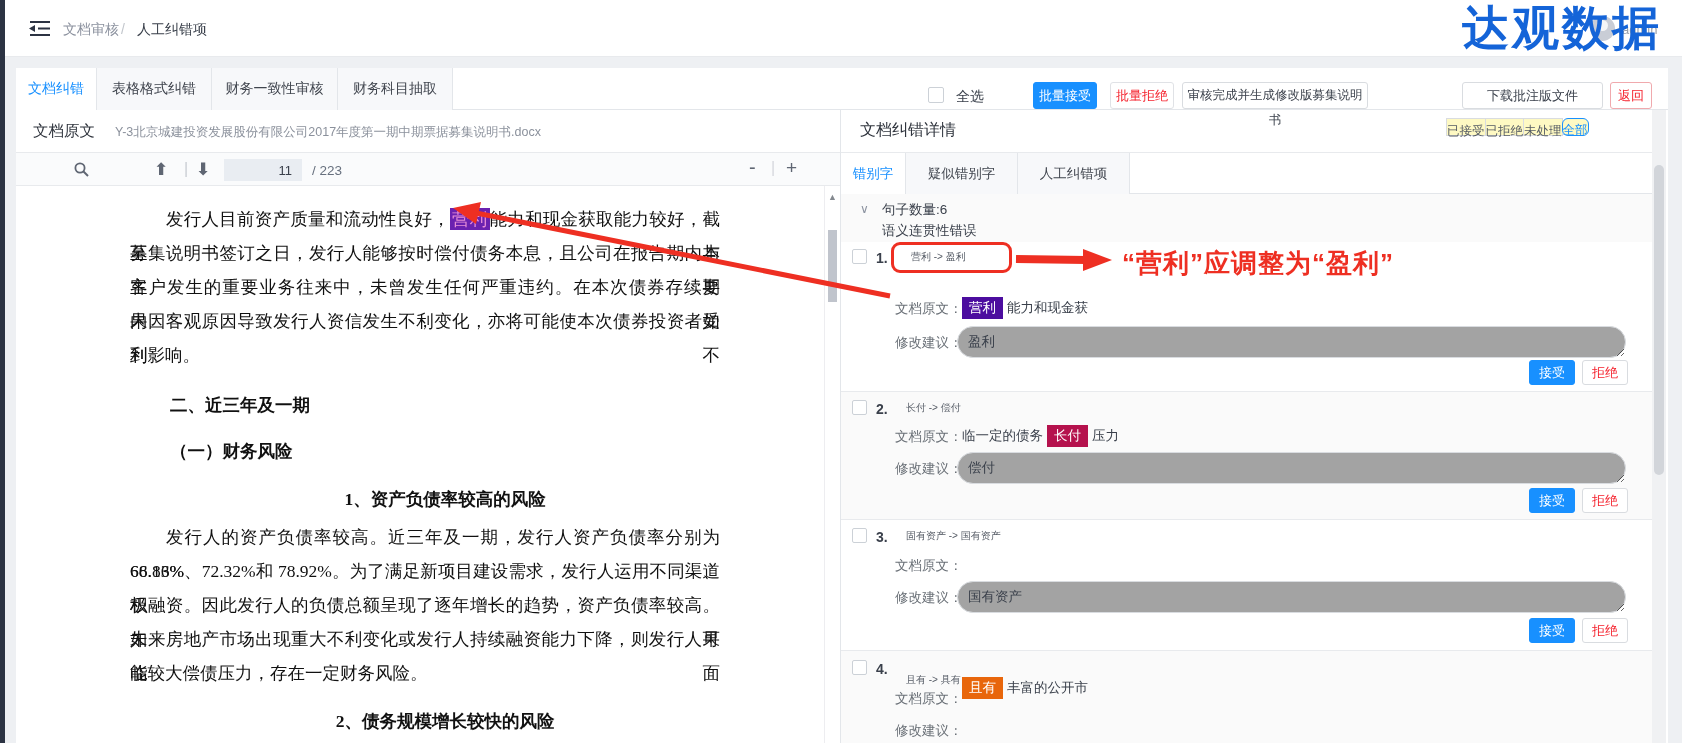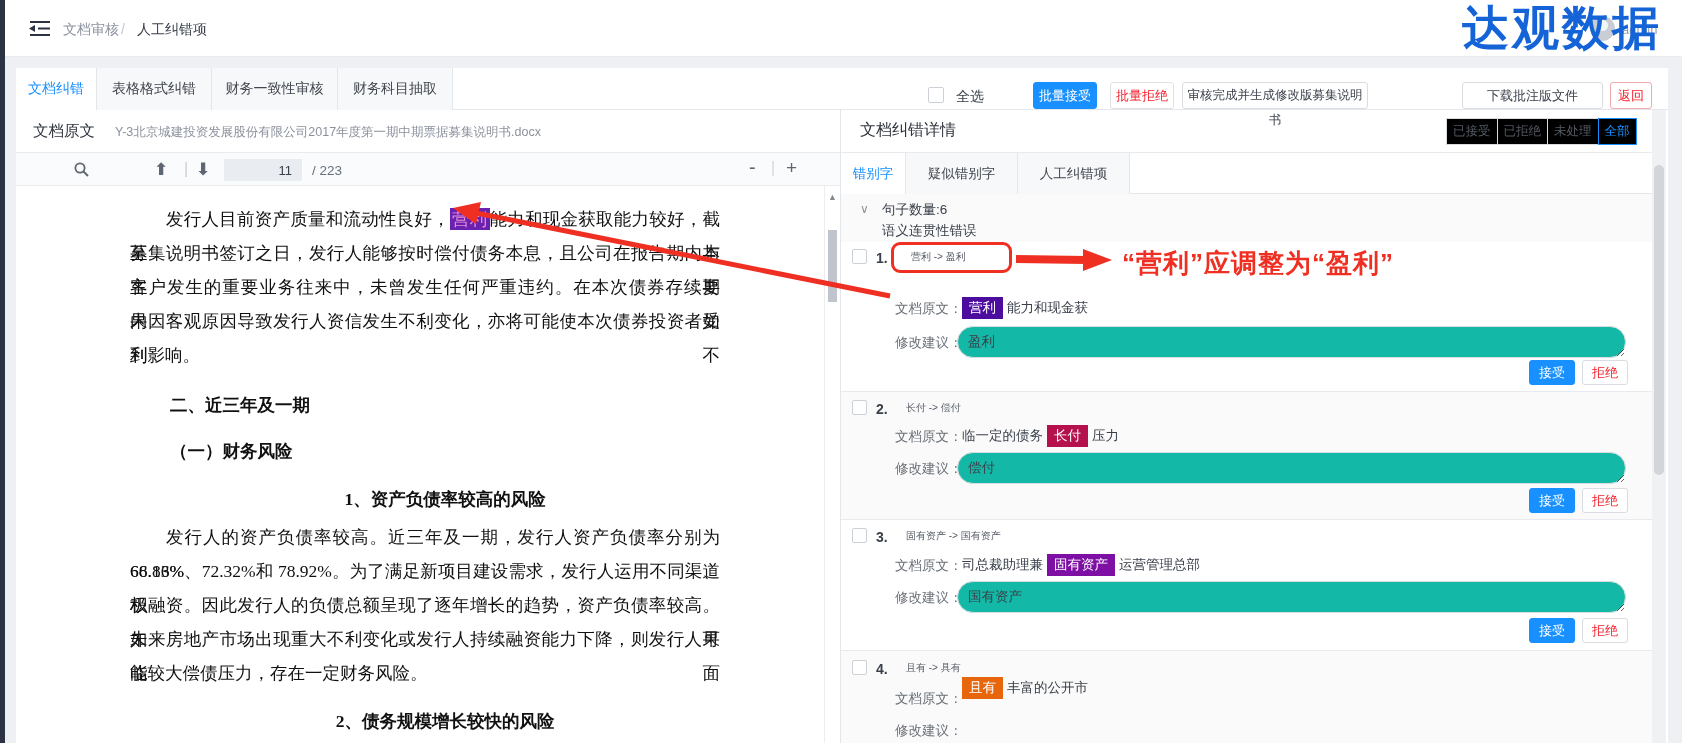--- a/index.html
+++ b/index.html
@@ -74,22 +74,22 @@
   .docscroll { left:824px; top:186px; width:15px; height:557px; background:#fff; border-left:1px solid #ededf0; }
   .docscroll .up { position:absolute; left:3px; top:6px; font-size:9px; color:#84898f; cursor:pointer; }
   .docscroll .thumb { position:absolute; left:3px; top:44px; width:9px; height:72px; background:#c0c4cc; cursor:grab; }
 
   
   .vdiv { left:840px; top:110px; width:1px; height:633px; background:#e3e6ea; }
 
   
   .dethdr { left:860px; top:120px; font-size:16px; font-weight:500; color:#2f343d; }
   .filters { left:1447px; top:118px; display:flex; }
-  .fbtn { height:27px; line-height:25px; text-align:center; font-size:12.5px; color:#555b64; background:#000000; border:1px solid #d9dce0; margin-left:-1px; cursor:pointer; padding:0 6px; }
-  .fbtn.active { color:#1890ff; border:1px solid #1890ff; position:relative; z-index:2; border-radius:0; }
+  .fbtn { height:18px; line-height:25px; text-align:center; font-size:12.5px; color:#555b64; background:#fef9c3; border:1px solid #d9dce0; margin-left:-1px; cursor:pointer; padding:0 0; }
+  .fbtn.active { color:#1890ff; border:1px solid #1890ff; position:relative; z-index:2; border-radius:6px;font-family:Liberation Mono, monospace; }
 
   .rtabs { left:841px; top:152px; width:811px; height:42px; background:#fff; border-top:1px solid #e8eaed; border-bottom:1px solid #e3e6ea; display:flex; }
   .rtab { height:41px; line-height:41px; text-align:center; font-size:13.5px; color:#40454e; border-right:1px solid #e3e6ea; background:#f7f8fa; cursor:pointer; }
   .rtab.active { color:#1890ff; background:#fff; }
   .rtab1{width:65px;} .rtab2{width:112px;} .rtab3{width:112px;}
 
   .grouphdr { left:841px; top:194px; width:811px; height:48px; background:#fafafa; }
   .grouphdr .chev { position:absolute; left:19px; top:8px; font-size:12px; color:#8c93a0; cursor:pointer; }
   .grouphdr .cnt { position:absolute; left:41px; top:7px; font-size:13.5px; color:#3a404b; }
   .grouphdr .typ { position:absolute; left:41px; top:28px; font-size:13.5px; color:#3a404b; }
@@ -98,21 +98,21 @@
   .item { position:absolute; left:841px; width:811px; border-bottom:1px solid #e8eaed; background:#fff; }
   .item.alt { background:#fafafa; }
   .i1{top:242px;height:150px;} .i2{top:392px;height:128px;} .i3{top:520px;height:131px;} .i4{top:651px;height:92px;border-bottom:none;}
   .cb { position:absolute; left:11px; width:15px; height:15px; border:1px solid #ccd1d7; border-radius:2px; background:#fff; cursor:pointer; }
   .ino { position:absolute; left:35px; font-size:14px; font-weight:bold; color:#3a404b; }
   .ititle { position:absolute; left:65px; font-size:10px; color:#565c66; }
   .lab { position:absolute; left:54px; font-size:13.5px; color:#6a7077; }
   .origtxt { position:absolute; left:121px; font-size:13.5px; color:#3a404b; }
   .chip { display:inline-block; color:#fff; font-size:13.5px; padding:2px 7px; margin:0 4px; }
   .chip.first { margin-left:0; }
-  .sugg-ta { position:absolute; left:116px; width:669px; height:32px; border:1px solid #d9dce0; border-radius:16px; font-size:13.5px; color:#3a404b; padding:6px 10px; font-family:"Liberation Sans","DejaVu Sans",sans-serif; background:#14b8a6; }
+  .sugg-ta { position:absolute; left:116px; width:669px; height:32px; border:1px solid #d9dce0; border-radius:16px; font-size:13.5px; color:#3a404b; padding:6px 10px; font-family:"Liberation Sans","DejaVu Sans",sans-serif; background:#a3a3a3; }
   .ibtns { position:absolute; right:24px; display:flex; gap:7px; }
   .acc { width:46px; height:25px; line-height:23px; text-align:center; background:#1890ff; border:1px solid #1890ff; color:#fff; font-size:13px; border-radius:3px; cursor:pointer; }
   .rej { width:46px; height:25px; line-height:23px; text-align:center; background:#fff; border:1px solid #d9dce0; color:#f5222d; font-size:13px; border-radius:3px; cursor:pointer; }
 
   
   .rscroll { left:1652px; top:110px; width:14px; height:633px; background:#f0f1f3; }
   .rscroll .thumb { position:absolute; left:2px; top:55px; width:10px; height:310px; background:#d2d5da; border-radius:5px; cursor:grab; }
 
   
   .redbox { position:absolute; left:891px; top:242px; width:121px; height:31px; border:3.5px solid #ee2f22; border-radius:9px; z-index:55; }
@@ -256,33 +256,32 @@
       <div class="acc">接受</div>
       <div class="rej">拒绝</div>
     </div>
   </div>
 
   <div class="item i3">
     <span class="cb" style="top:8px"></span>
     <span class="ino" style="top:9px">3.</span>
     <span class="ititle" style="top:9px">固有资产 -&gt; 国有资产</span>
     <span class="lab" style="top:37px">文档原文：</span>
-    <span class="origtxt" style="top:34px"><span>司总裁助理兼</span><span class="chip" style="background:#7d0fa5">固有资产</span><span>运营管理总部</span></span>
     <span class="lab" style="top:69px">修改建议：</span>
     <textarea class="sugg-ta" style="top: 61px;">国有资产</textarea>
     <div class="ibtns" style="top:98px">
       <div class="acc">接受</div>
       <div class="rej">拒绝</div>
     </div>
   </div>
 
   <div class="item i4 alt">
     <span class="cb" style="top:9px"></span>
     <span class="ino" style="top:10px">4.</span>
-    <span class="ititle" style="top:10px">且有 -&gt; 具有</span>
+    <span class="ititle" style="top:22px">且有 -&gt; 具有</span>
     <span class="lab" style="top:39px">文档原文：</span>
     <span class="origtxt" style="top:26px"><span></span><span class="chip first" style="background:#e8660b">且有</span><span>丰富的公开市</span></span>
     <span class="lab" style="top:71px">修改建议：</span>
   </div>
 
   <div class="abs rscroll">
     <div class="thumb"></div>
   </div>
 
   <div class="redbox"></div>

